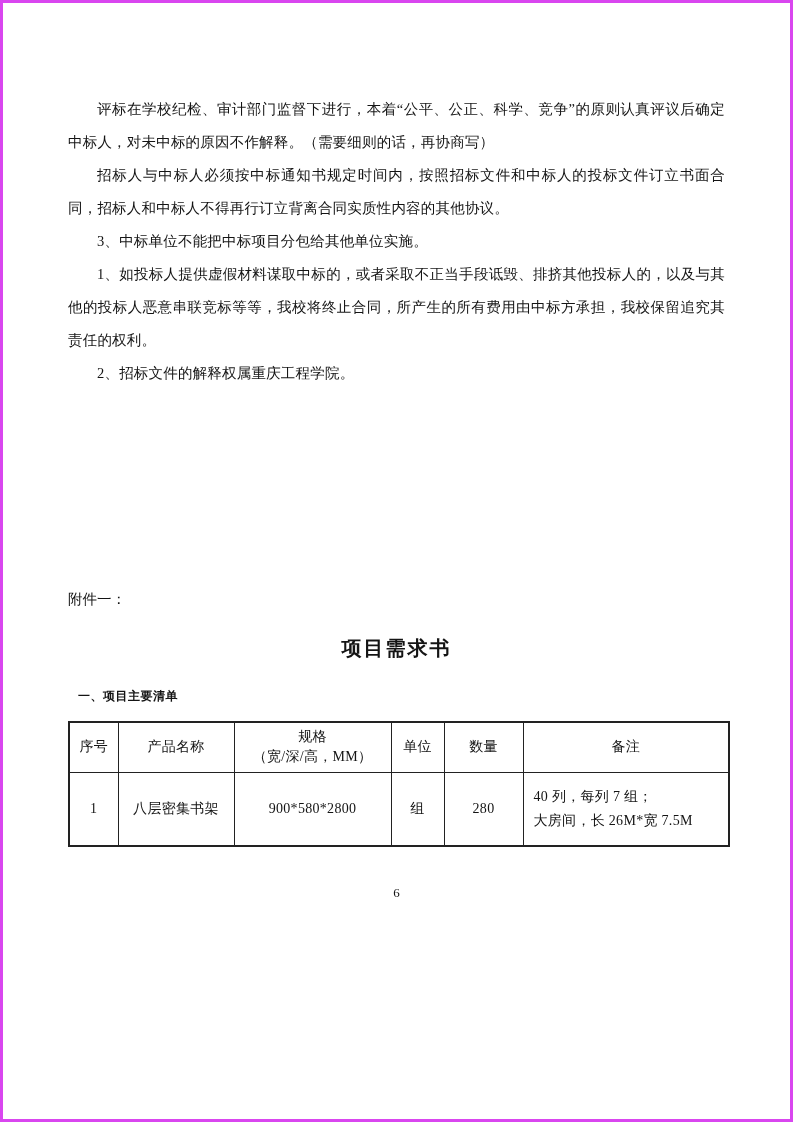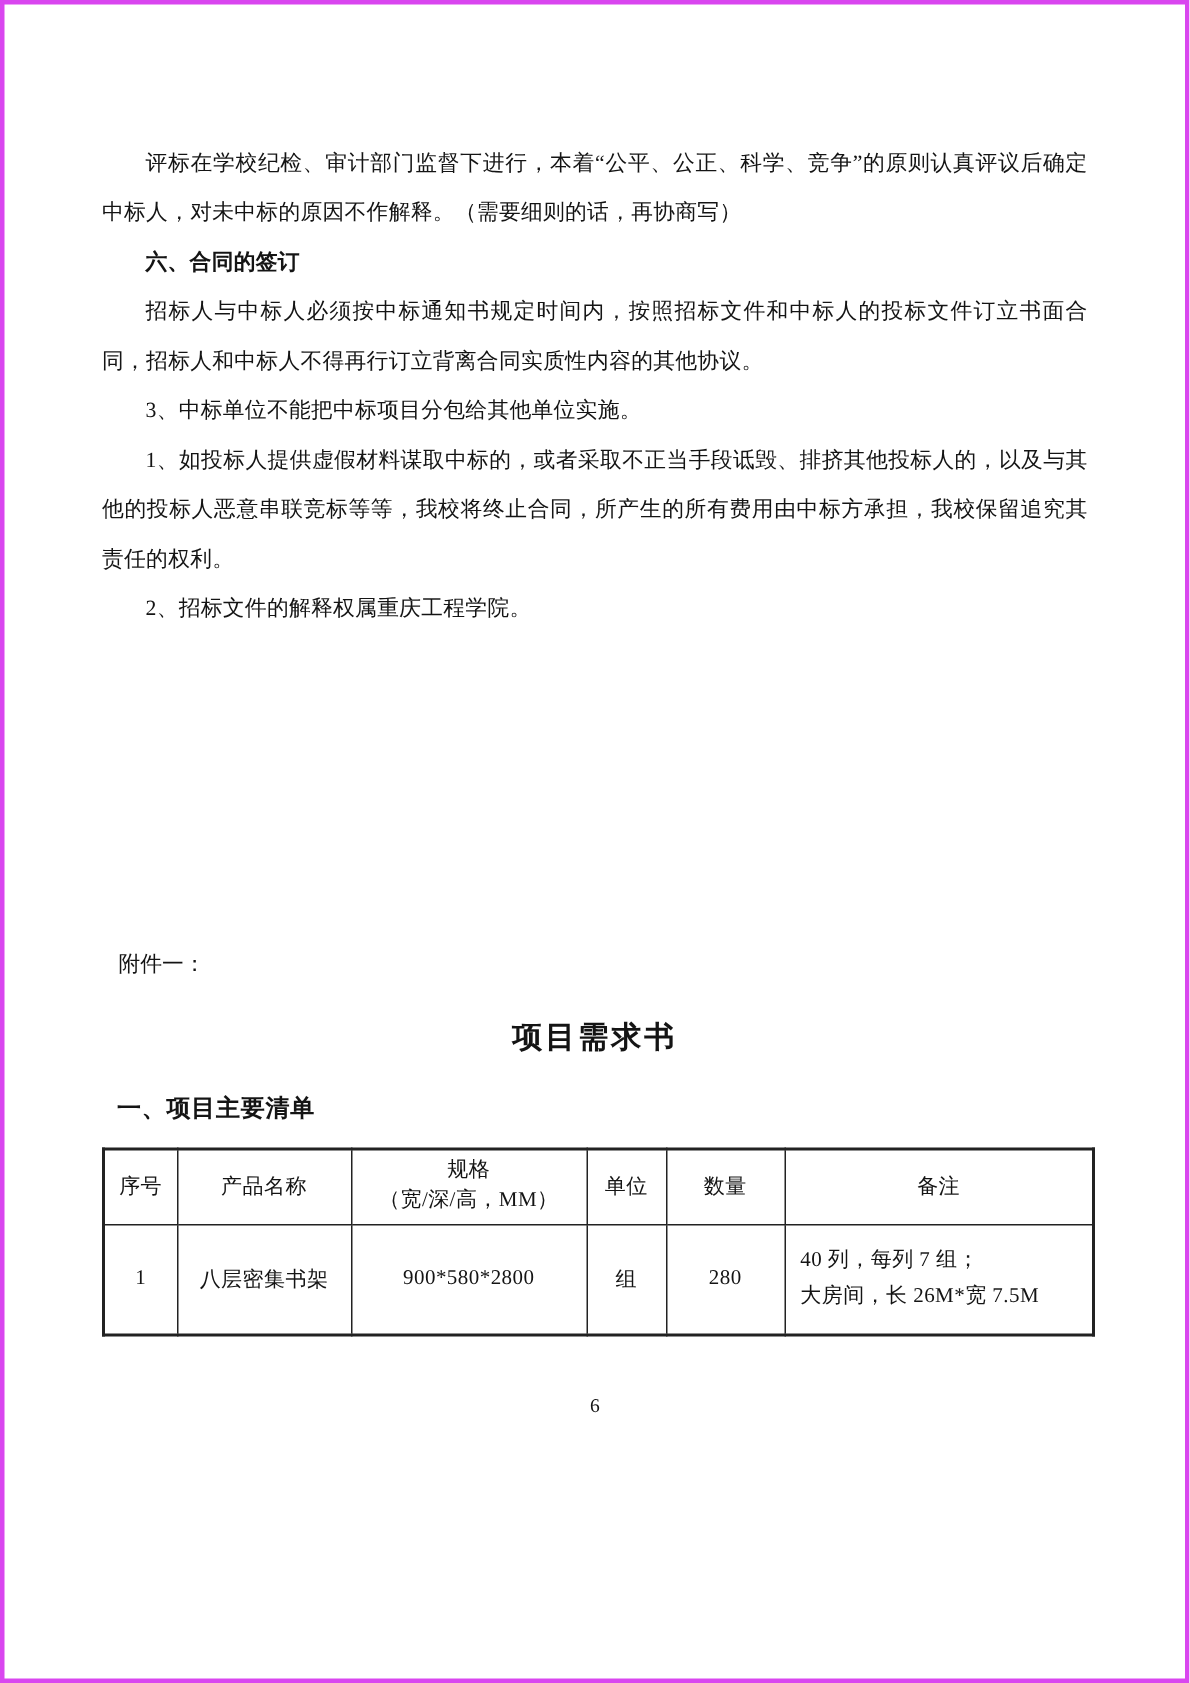--- a/index.html
+++ b/index.html
@@ -19,39 +19,39 @@
     margin: 0;
     font-size: 14.5px;
     line-height: 33px;
     text-align: justify;
     text-indent: 2em;
     letter-spacing: 0.2px;
   }
   .body-text p.bold { font-weight: bold; }
   .spacer-large { height: 193px; }
   .attach-label {
-    margin: 11px;
+    margin: 0;
     font-size: 14.5px;
     line-height: 33px;
     text-indent: 0;
   }
   .doc-title {
     margin: 16px 0 0 0;
     text-align: center;
     font-size: 20px;
     font-weight: bold;
     line-height: 32px;
     letter-spacing: 2px;
   }
   .section-heading {
     margin: 21px 0 14px 0;
     padding-left: 10px;
     font-family: "Liberation Sans", "DejaVu Sans", sans-serif;
     font-weight: bold;
-    font-size: 16px;
+    font-size: 12px;
     line-height: 22px;
     letter-spacing: 0.5px;
   }
   table.req-table {
     margin-top: 8px;
     width: 660px;
     table-layout: fixed;
     border-collapse: collapse;
     border: 2px solid #222222;
   }
@@ -82,21 +82,20 @@
   }
 </style>
 </head>
 <body>
 
 <div class="page">
   <div class="content">
 
     <div class="body-text">
       <p>评标在学校纪检、审计部门监督下进行，本着“公平、公正、科学、竞争”的原则认真评议后确定中标人，对未中标的原因不作解释。（需要细则的话，再协商写）</p>
-      <p class="bold">六、合同的签订</p>
       <p>招标人与中标人必须按中标通知书规定时间内，按照招标文件和中标人的投标文件订立书面合同，招标人和中标人不得再行订立背离合同实质性内容的其他协议。</p>
       <p>3、中标单位不能把中标项目分包给其他单位实施。</p>
       <p>1、如投标人提供虚假材料谋取中标的，或者采取不正当手段诋毁、排挤其他投标人的，以及与其他的投标人恶意串联竞标等等，我校将终止合同，所产生的所有费用由中标方承担，我校保留追究其责任的权利。</p>
       <p>2、招标文件的解释权属重庆工程学院。</p>
     </div>
 
     <div class="spacer-large"></div>
 
     <p class="attach-label">附件一：</p>
 

